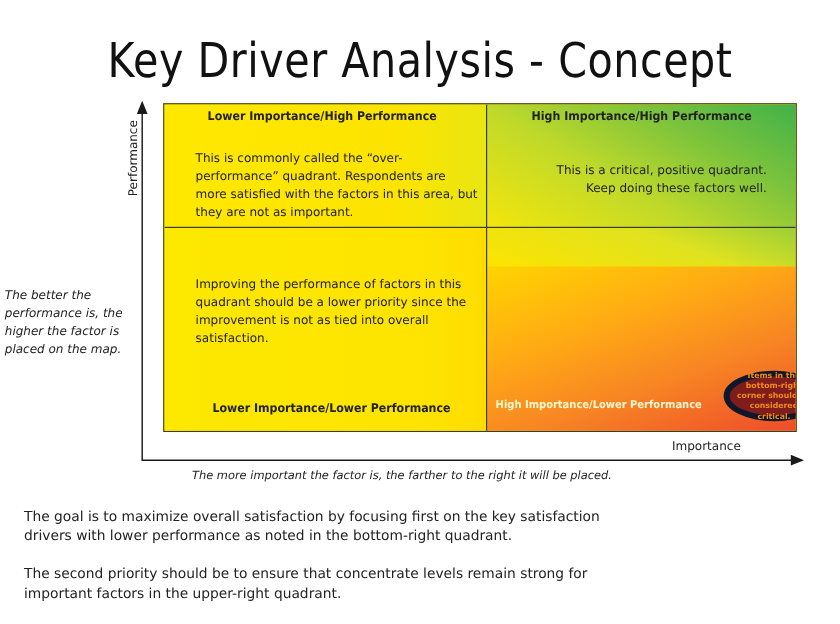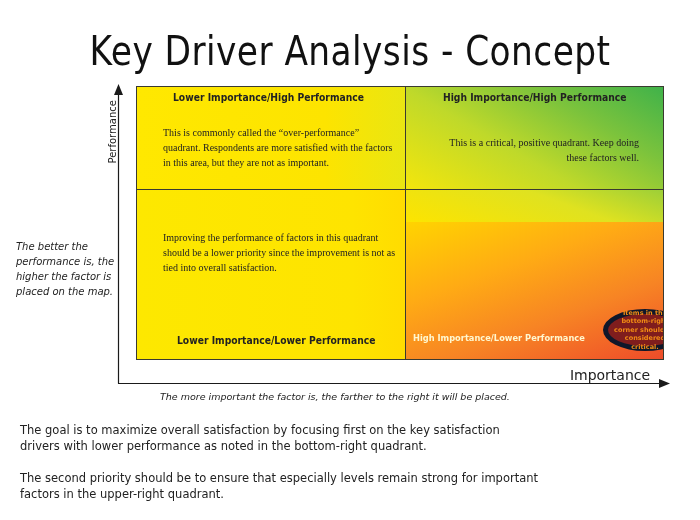--- a/index.html
+++ b/index.html
@@ -1,26 +1,26 @@
 <!DOCTYPE html>
 <html><head>
 <meta charset="utf-8">
 <style>
   html, body { margin: 0; padding: 0; background: #ffffff; }
   body { width: 700px; height: 520px; position: relative; overflow: hidden;
          font-family: "DejaVu Sans", sans-serif; color: #1a1a1a; }
   .title { position: absolute; left: 0; top: 28px; width: 700px; text-align: center;
            font-family: "DejaVu Sans", sans-serif; font-size: 40px; letter-spacing: 0.5px;
            color: #111; font-weight: normal; transform: scaleX(0.86); transform-origin: center; }
-  .side-note { position: absolute; left: 16px; top: 239px; width: 100px;
+  .side-note { position: absolute; left: 4px; top: 239px; width: 100px;
                font-style: italic; font-size: 10px; line-height: 15px; color: #222; }
   .y-label { position: absolute; left: 82px; top: 128px; width: 60px; text-align: center;
              font-size: 10px; color: #222; transform: rotate(-90deg); transform-origin: center; }
-  .x-label { position: absolute; left: 560px; top: 367px; width: 100px; text-align: center;
-             font-size: 14px; color: #222; }
+  .x-label { position: absolute; left: 560px; top: 367px; width: 100px; text-align: left;
+             font-size: 10px; color: #222; }
   .x-note { position: absolute; left: 160px; top: 391px; width: 460px;
             font-style: italic; font-size: 9.5px; color: #222; }
   .axis-svg { position: absolute; left: 0; top: 0; }
   .grid { position: absolute; left: 136px; top: 86px; width: 528px; height: 274px;
           border: 1px solid #3a3a30; box-sizing: border-box; overflow: hidden;
           background: #ffe500; }
   .bg-q { position: absolute; }
   .bg-ul { left: 0; top: 0; width: 269px; height: 103px;
            background: linear-gradient(90deg, #ffe800 0%, #fde400 70%, #e9e612 100%); }
   .bg-ll { left: 0; top: 103px; width: 269px; height: 171px;
@@ -28,21 +28,21 @@
   .bg-ur { left: 269px; top: 0; width: 259px; height: 103px;
            background: linear-gradient(210deg, #3fb24a 0%, #7cc33c 30%, #bfd92a 60%, #f4e60c 100%); }
   .bg-lr-top { left: 269px; top: 103px; width: 259px; height: 32px;
                background: linear-gradient(200deg, #9ccf38 0%, #dfe220 40%, #fde400 100%); }
   .bg-lr { left: 269px; top: 135px; width: 259px; height: 139px;
            background: linear-gradient(160deg, #ffd400 0%, #ffab14 35%, #f78424 65%, #ee4a2a 100%); }
   .divider-h { position: absolute; left: 0; top: 102px; width: 528px; height: 1px; background: #3a3a30; }
   .divider-v { position: absolute; left: 268px; top: 0; width: 1px; height: 274px; background: #3a3a30; }
   .qhead { position: absolute; font-weight: bold; font-size: 10px; color: #222; white-space: nowrap;
            transform: scaleX(0.92); transform-origin: left; }
-  .qtext { position: absolute; font-size: 10px; line-height: 15px; color: #222; font-family: Liberation Serif, serif; }
+  .qtext { position: absolute; font-size: 10px; line-height: 15px; color: #222; }
   .q-ul-head { left: 36px; top: 5px; }
   .q-ul-text { left: 26px; top: 38px; width: 235px; }
   .q-ur-head { left: 306px; top: 5px; }
   .q-ur-text { left: 300px; top: 38px; width: 202px; text-align: right; margin-top: 10px; }
   .q-ll-text { left: 26px; top: 143px; width: 240px; }
   .q-ll-head { left: 40px; top: 248px; }
   .q-lr-text { left: 290px; top: 143px; width: 218px; text-align: right; }
   .q-lr-head { left: 276px; top: 246px; color: #fff8d0; font-size: 9px; }
   .critical-badge { position: absolute; left: 466px; top: 222px; width: 84px; height: 42px;
                     border-radius: 50%; background: #7f1d1d; border: 5px solid #0f172a;
@@ -91,13 +91,13 @@
 
   <div class="critical-badge">
     <span>Items in the bottom-right corner should be considered critical.</span>
   </div>
 </div>
 
 <div class="x-label">Importance</div>
 <div class="x-note">The more important the factor is, the farther to the right it will be placed.</div>
 
 <div class="summary summary-1">The goal is to maximize overall satisfaction by focusing first on the key satisfaction drivers with lower performance as noted in the bottom-right quadrant.</div>
-<div class="summary summary-2">The second priority should be to ensure that especially levels remain strong for important factors in the upper-right quadrant.</div>
+<div class="summary summary-2">The second priority should be to ensure that concentrate levels remain strong for important factors in the upper-right quadrant.</div>
 
 </body></html>

